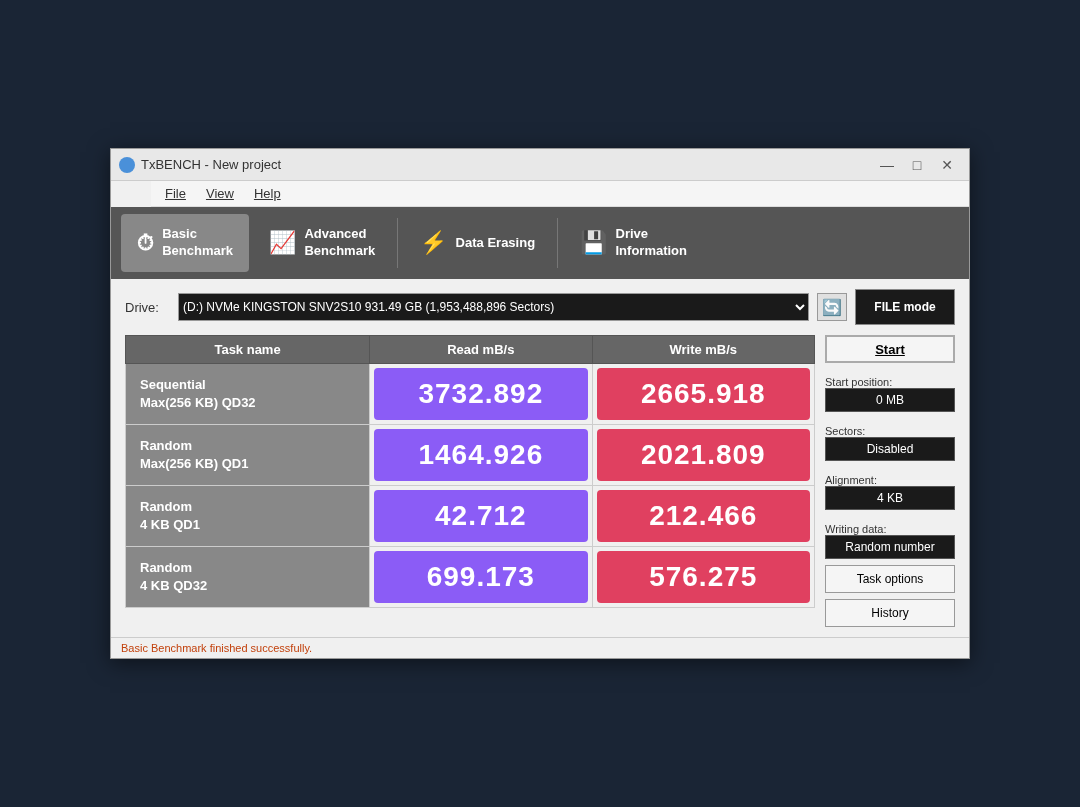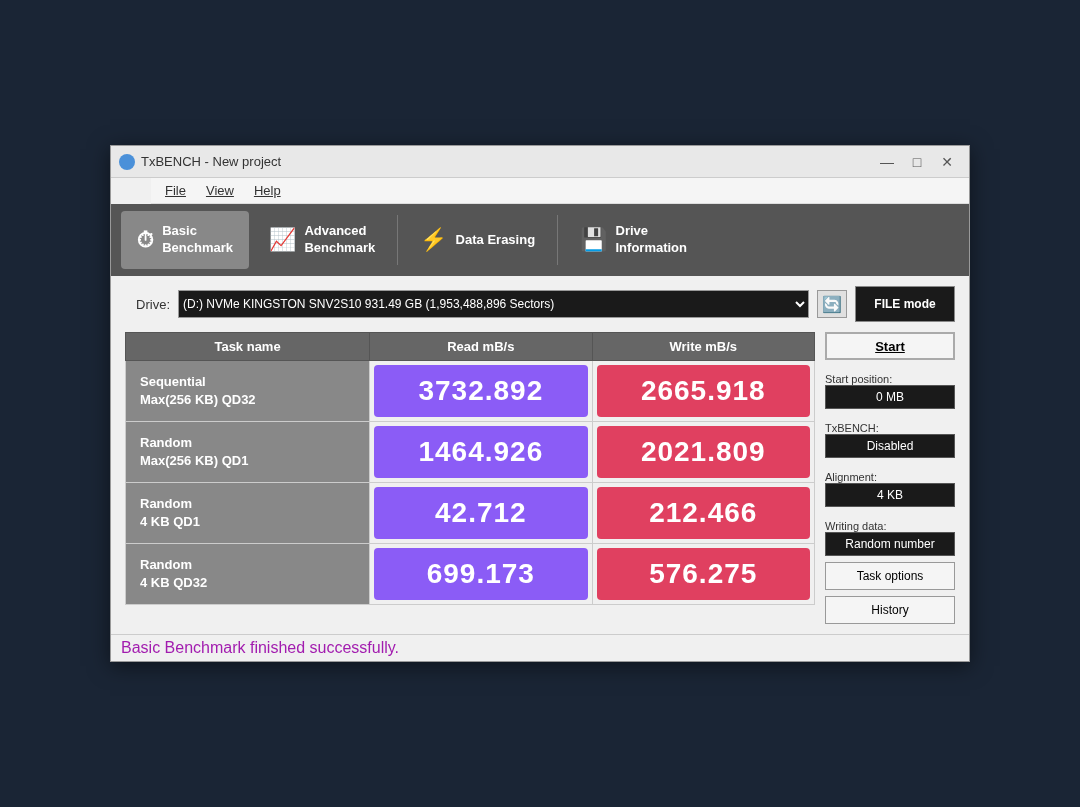--- a/index.html
+++ b/index.html
@@ -107,21 +107,20 @@
     .drive-row {
       display: flex;
       align-items: center;
       gap: 8px;
       margin-bottom: 10px;
     }
     .drive-label {
       font-size: 13px;
       color: #333;
       min-width: 45px;
-      text-align: right;
     }
     .drive-select {
       flex: 1;
       height: 28px;
       border: 1px solid #999;
       background: #1a1a1a;
       color: white;
       font-size: 12px;
       padding: 0 0;
       cursor: pointer;
@@ -232,22 +231,22 @@
       display: flex;
       align-items: center;
       justify-content: center;
       font-size: 12px;
       border: 1px solid #555;
     }
     .status-bar {
       background: #f0f0f0;
       border-top: 1px solid #ccc;
       padding: 4px 10px;
-      font-size: 16px;
-      color: #a21caf;
+      font-size: 11px;
+      color: #c2410c;
     }
     .separator {
       width: 1px;
       height: 50px;
       background: #777;
       margin: 0 2px;
     }
   </style>
 </head>
 <body>
@@ -367,21 +366,21 @@
       <div class="right-panel">
         <button class="right-btn start-btn">Start</button>
 
         <div>
           <div class="right-label">Start position:</div>
           <div class="right-value-box">0 MB</div>
         </div>
 
 
         <div>
-          <div class="right-label">TxBENCH:</div>
+          <div class="right-label">Sectors:</div>
           <div class="right-value-box">Disabled</div>
         </div>
 
         <div>
           <div class="right-label">Alignment:</div>
           <div class="right-value-box">4 KB</div>
         </div>
 
         <div>
           <div class="right-label">Writing data:</div>

